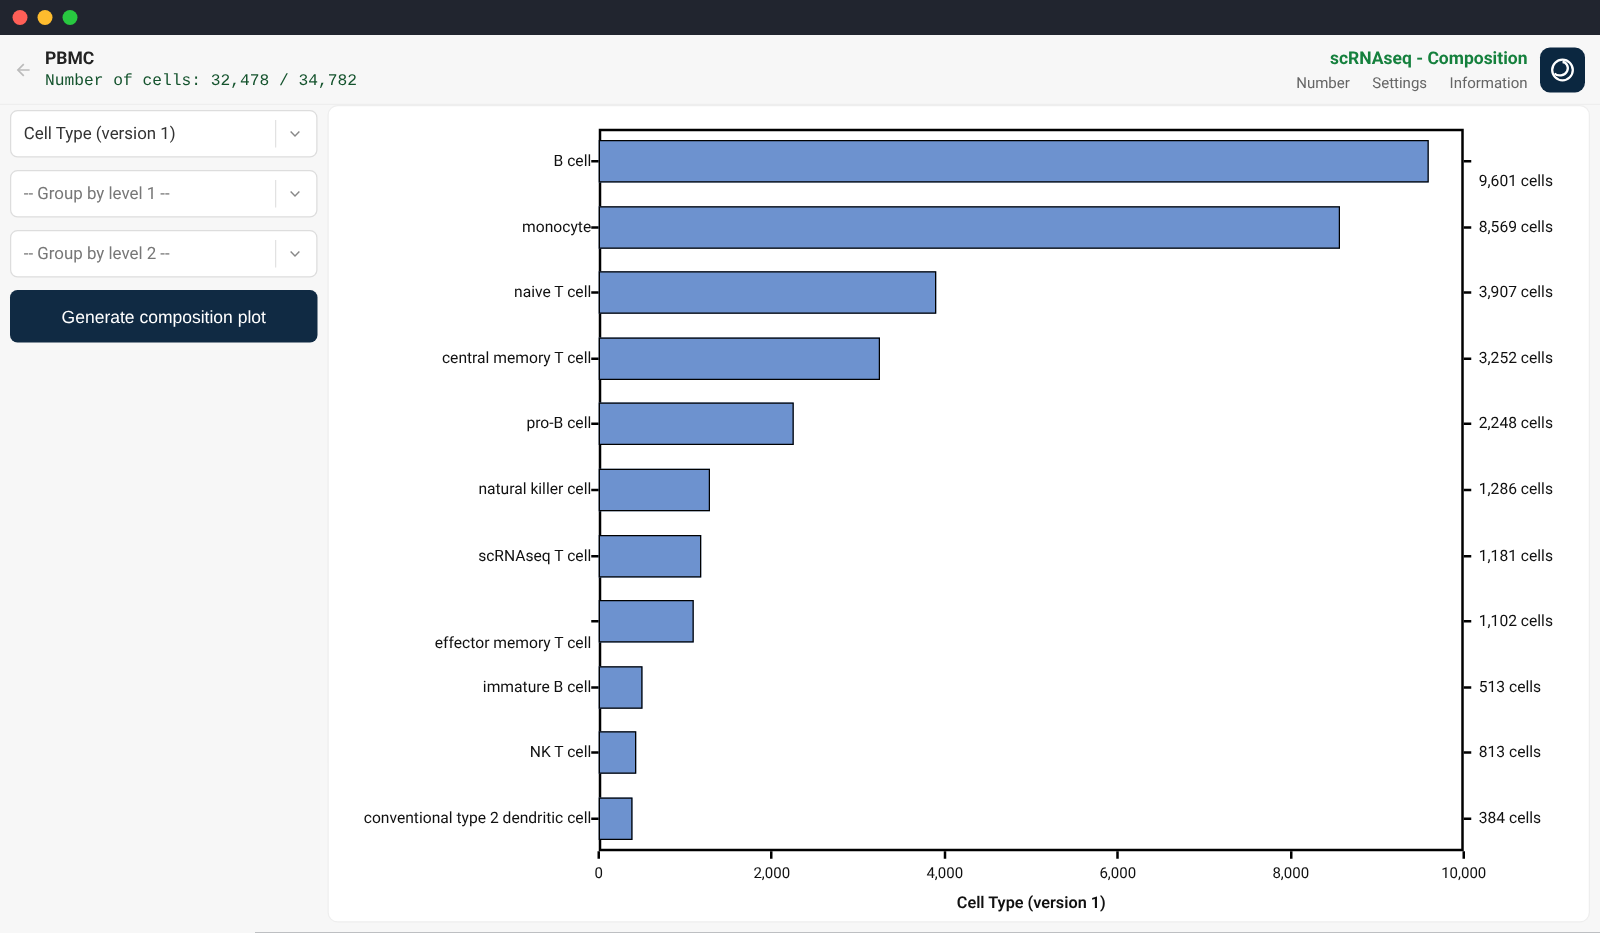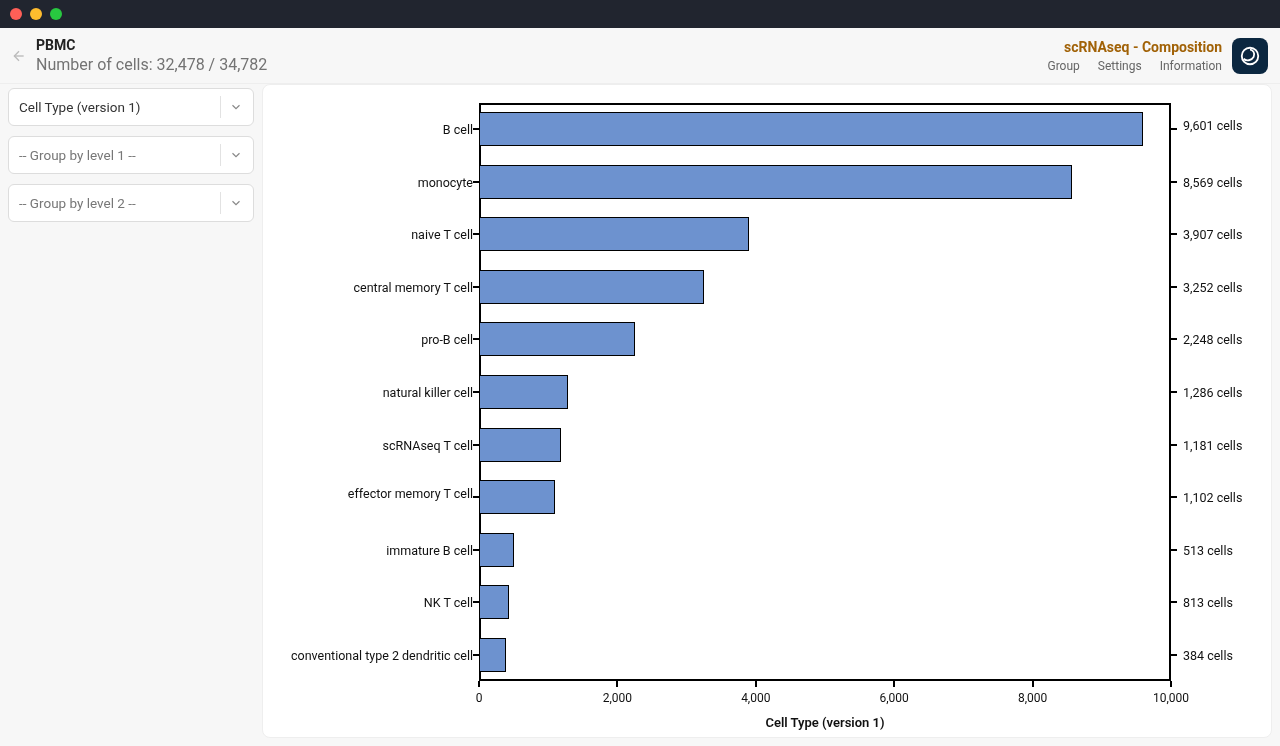--- a/index.html
+++ b/index.html
@@ -38,24 +38,24 @@
   padding: 0 12px 0 8px;
 }
 .back-arrow {
   width: 22px; height: 22px;
   display:flex; align-items:center; justify-content:center;
   color:#bbb;
   margin-right:6px;
 }
 .title-block { display:flex; flex-direction:column; }
 .page-title { font-weight:700; font-size:14px; color:#222; }
-.subtitle { font-size:16px; color:#737373; margin-top:2px; }
+.subtitle { font-size:13px; color:#14532d; margin-top:2px;font-family:Liberation Mono, monospace; }
 .spacer { flex:1; }
 .right-top { text-align:right; display:flex; flex-direction:column; align-items:flex-end; margin-right:10px;}
-.module-title { font-weight:700; font-size:14px; color:#a16207; }
+.module-title { font-weight:700; font-size:14px; color:#15803d; }
 .top-links { display:flex; gap:18px; margin-top:4px; }
 .top-link { font-size:12px; color:#666; cursor:pointer; }
 .logo-badge {
   width:36px; height:36px; border-radius:8px; background:#0b2740;
   display:flex; align-items:center; justify-content:center;
 }
 .main {
   flex:1; display:flex; background:#f7f7f7; padding:0 8px 8px 8px; gap:8px;
 }
 .sidebar {
@@ -140,21 +140,21 @@
         </svg>
     </div>
     <div class="title-block">
       <div class="page-title">PBMC</div>
       <div class="subtitle">Number of cells: 32,478 / 34,782</div>
     </div>
     <div class="spacer"></div>
     <div class="right-top">
       <div class="module-title">scRNAseq - Composition</div>
       <div class="top-links">
-        <span class="top-link">Group</span>
+        <span class="top-link">Number</span>
         <span class="top-link">Settings</span>
         <span class="top-link">Information</span>
       </div>
     </div>
     <div class="logo-badge">
       <svg width="22" height="22" viewBox="0 0 24 24" fill="none" stroke="#ffffff" stroke-width="2">
         <circle cx="12" cy="12" r="9"></circle>
         <path d="M5 15c3 3 9 2 11-2 2-4-1-8-4-8"></path>
       </svg>
     </div>
@@ -189,31 +189,32 @@
         <span>-- Group by level 2 --</span>
         <span style="display:flex;align-items:center">
           <span class="divider"></span>
           <span class="chev">
             <svg width="14" height="14" viewBox="0 0 24 24" fill="none" stroke="currentColor" stroke-width="2">
                 <path d="M6 9l6 6 6-6"></path>
               </svg>
           </span>
         </span>
       </div>
+      <button class="generate-btn">Generate composition plot</button>
     </div>
 
     <div class="content">
       <div class="chart" id="chart">
         <div class="plot-area"></div>
         <div class="xaxis-title">Cell Type (version 1)</div>
       <div class="ylabel" style="top: 26.2727px;">B cell</div>
           <div class="ytick" style="top: 26.2727px;"></div>
           <div class="bar" style="top: 9.27273px; left: 198px; width: 664.389px;"></div>
           <div class="rtick" style="top: 26.2727px;"></div>
-          <div class="rlabel" style="top: 22px;">9,601 cells</div>
+          <div class="rlabel" style="top: 42px;">9,601 cells</div>
           <div class="ylabel" style="top: 78.8182px;">monocyte</div>
           <div class="ytick" style="top: 78.8182px;"></div>
           <div class="bar" style="top: 61.8182px; left: 198px; width: 592.975px;"></div>
           <div class="rtick" style="top: 78.8182px;"></div>
           <div class="rlabel" style="top: 78.8182px;">8,569 cells</div>
           <div class="ylabel" style="top: 131.364px;">naive T cell</div>
           <div class="ytick" style="top: 131.364px;"></div>
           <div class="bar" style="top: 114.364px; left: 198px; width: 270.364px;"></div>
           <div class="rtick" style="top: 131.364px;"></div>
           <div class="rlabel" style="top: 131.364px; text-align: right;">3,907 cells</div>
@@ -230,21 +231,21 @@
           <div class="ylabel" style="top: 289px;">natural killer cell</div>
           <div class="ytick" style="top: 289px;"></div>
           <div class="bar" style="top: 272px; left: 198px; width: 88.9912px;"></div>
           <div class="rtick" style="top: 289px;"></div>
           <div class="rlabel" style="top: 289px;">1,286 cells</div>
           <div class="ylabel" style="top: 341.545px;">scRNAseq T cell</div>
           <div class="ytick" style="top: 341.545px;"></div>
           <div class="bar" style="top: 324.545px; left: 198px; width: 81.7252px;"></div>
           <div class="rtick" style="top: 341.545px;"></div>
           <div class="rlabel" style="top: 341.545px;">1,181 cells</div>
-          <div class="ylabel" style="top: 390px;">effector memory T cell</div>
+          <div class="ylabel" style="top: 412px;">effector memory T cell</div>
           <div class="ytick" style="top: 394.091px;"></div>
           <div class="bar" style="top: 377.091px; left: 198px; width: 76.2584px;"></div>
           <div class="rtick" style="top: 394.091px;"></div>
           <div class="rlabel" style="top: 394.091px;">1,102 cells</div>
           <div class="ylabel" style="top: 446.636px;">immature B cell</div>
           <div class="ytick" style="top: 446.636px;"></div>
           <div class="bar" style="top: 429.636px; left: 198px; width: 35.4996px;"></div>
           <div class="rtick" style="top: 446.636px;"></div>
           <div class="rlabel" style="top: 446.636px;">513 cells</div>
           <div class="ylabel" style="top: 499.182px;">NK T cell</div>

